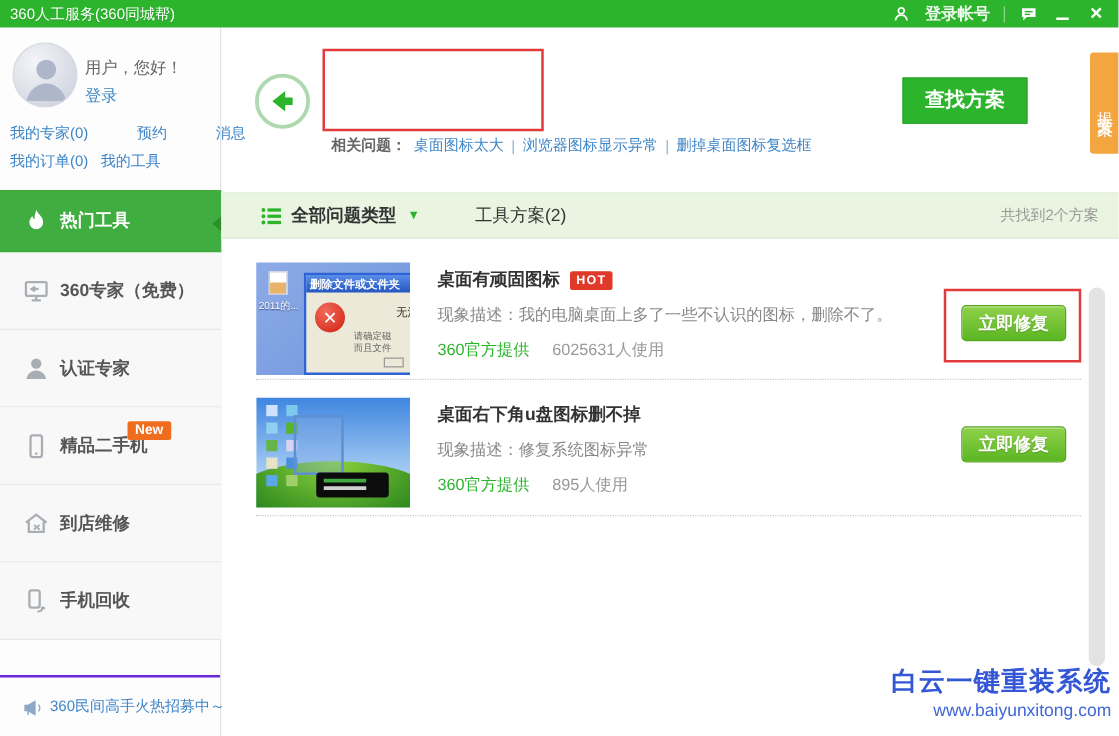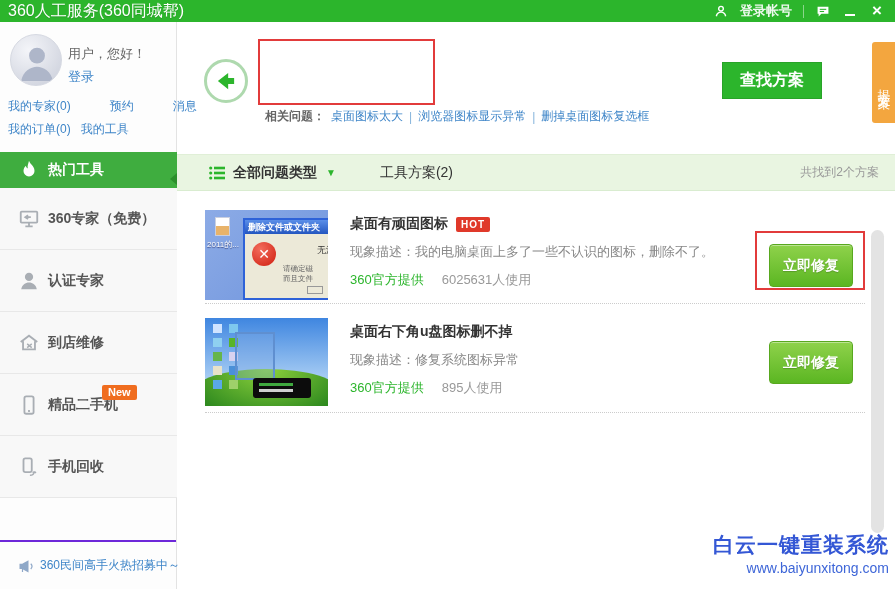--- a/index.html
+++ b/index.html
@@ -2,21 +2,21 @@
 <html><head>
 <meta charset="utf-8">
 <style>
   * { margin:0; padding:0; box-sizing:border-box; }
   html,body { width:895px; height:589px; }
   body { font-family:"Liberation Sans","DejaVu Sans",sans-serif; background:#fff; }
   #app { position:relative; width:895px; height:589px; overflow:hidden; background:#fff; }
 
   
   .titlebar { position:absolute; left:0; top:0; width:895px; height:22px; background:#2cb52c; display:flex; align-items:center; color:#fff; z-index:30; }
-  .titlebar-title { margin-left:8px; font-size:16px; color:#fff; text-shadow:0 1px 1px rgba(0,0,0,.15); }
+  .titlebar-title { margin-left:8px; font-size:12px; color:#fff; text-shadow:0 1px 1px rgba(0,0,0,.15); }
   .titlebar-right { margin-left:auto; display:flex; align-items:center; gap:11px; margin-right:10px; }
   .tb-icon { width:16px; height:16px; display:inline-flex; align-items:center; justify-content:center; color:#fff; cursor:pointer; }
   .tb-login { font-size:13px; font-weight:bold; color:#eef9ee; cursor:pointer;text-align:center; }
   .tb-divider { width:1px; height:13px; background:rgba(255,255,255,.45); }
   .tb-min::after { content:""; display:block; width:10px; height:2px; background:#fff; margin-top:8px; }
   .tb-close::after { content:"×"; font-size:17px; font-weight:bold; line-height:16px; }
 
   
   .sidebar { position:absolute; left:0; top:22px; width:177px; height:567px; background:#fdfdfd; border-right:1px solid #e3e3e3; }
   .avatar { position:absolute; left:10px; top:12px; width:52px; height:52px; border-radius:50%; background:radial-gradient(circle at 35% 30%, #f4f5f9, #c9cdd9); border:1px solid #d6d9e2; overflow:hidden; }
@@ -24,21 +24,21 @@
   .greeting { position:absolute; left:68px; top:23px; font-size:13px; color:#666; }
   .login-link { position:absolute; left:68px; top:46px; font-size:13px; color:#3e85c8; cursor:pointer; }
   .user-links { position:absolute; left:8px; font-size:12px; color:#3e85c8; display:flex; gap:10px; white-space:nowrap; }
   .user-links span { cursor:pointer; }
   .row1 { top:76px;gap:39px; } .row2 { top:99px; }
 
   .menu { position:absolute; left:0; top:130px; width:177px; }
   .menu-item { position:relative; width:177px; height:62px; background:#f8f8f8; border-bottom:1px solid #e8e8e8; display:flex; align-items:center; padding-left:18px; cursor:pointer; }
   .menu-item .mi-icon { width:22px; height:22px; color:#a9aeb4; display:inline-flex; }
   .menu-item .mi-label { margin-left:8px; font-size:14px; font-weight:bold; color:#555; }
-  .menu-item.active { height:36px; background:#3fad3f; border-bottom:none; }
+  .menu-item.active { height:50px; background:#3fad3f; border-bottom:none; }
   .menu-item.active .mi-icon { color:#fff; }
   .menu-item.active .mi-label { color:#fff; }
   .active-notch { position:absolute; right:0; top:21px; width:0; height:0; border-top:6px solid transparent; border-bottom:6px solid transparent; border-right:7px solid #2c8f2c; }
   .new-badge { position:absolute; left:102px; top:11px; background:#f06d1f; color:#fff; font-size:11px; font-weight:bold; padding:1px 6px 2px; border-radius:2px; }
 
   .sidebar-bottom { position:absolute; left:0; bottom:0; width:176px; height:49px; border-top:2px solid #6d28d9; display:flex; align-items:center; padding-left:18px; background:#fdfdfd; }
   .megaphone { width:18px; height:18px; color:#8fa8c8; display:inline-flex; }
   .recruit-link { margin-left:4px; font-size:12px; color:#3e85c8; cursor:pointer; white-space:nowrap; }
 
   
@@ -66,21 +66,21 @@
   .thumb2 { top:318px; height:88px; }
   .card-title { position:absolute; left:350px; font-size:14px; font-weight:bold; color:#333; display:flex; align-items:center; cursor:pointer; }
   .t1 { top:215px; } .t2 { top:323px; }
   .hot-badge { margin-left:8px; background:#e0392a; color:#fff; font-size:10px; font-weight:bold; padding:2px 5px; border-radius:2px; letter-spacing:1px; }
   .card-desc { position:absolute; left:350px; font-size:13px; color:#888; }
   .d1 { top:243px; } .d2 { top:351px; }
   .card-src { position:absolute; left:350px; font-size:13px; display:flex; gap:18px; }
   .s1 { top:271px; } .s2 { top:379px; }
   .src-official { color:#2cb52c; }
   .src-users { color:#999; }
-  .fix-btn { position:absolute; left:769px; width:84px; height:43px; background:linear-gradient(#8fd24b,#5bb622); border:1px solid #58a81f; border-radius:4px; color:#fff; font-size:14px; font-weight:bold; cursor:pointer; font-family:inherit; text-shadow:0 1px 1px rgba(0,0,0,.2); box-shadow:inset 0 1px 0 rgba(255,255,255,.4); }
+  .fix-btn { position:absolute; left:769px; width:84px; height:29px; background:linear-gradient(#8fd24b,#5bb622); border:1px solid #58a81f; border-radius:4px; color:#fff; font-size:14px; font-weight:bold; cursor:pointer; font-family:inherit; text-shadow:0 1px 1px rgba(0,0,0,.2); box-shadow:inset 0 1px 0 rgba(255,255,255,.4); }
   .b1 { top:244px; } .b2 { top:341px; }
   .dotted-sep { position:absolute; left:205px; width:660px; border-top:1px dotted #ccc; }
   .sep1 { top:303px; } .sep2 { top:412px; }
 
   
   .xp-file-icon { position:absolute; left:10px; top:7px; width:15px; height:19px; background:#fff; border:1px solid #c9cfe0; box-shadow:inset 0 -9px 0 #e8b36a; }
   .xp-file-label { position:absolute; left:2px; top:29px; font-size:8px; color:#fff; text-shadow:0 1px 1px rgba(0,0,60,.6); }
   .xp-dialog { position:absolute; left:38px; top:8px; width:88px; height:82px; background:#ece9d8; border:2px solid #2e62d8; }
   .xp-dialog-title { height:14px; background:linear-gradient(#5a8ee8,#2456c0); color:#fff; font-size:9px; font-weight:bold; line-height:14px; padding-left:3px; white-space:nowrap; overflow:hidden; }
   .xp-err-circle { position:absolute; left:7px; top:22px; width:24px; height:24px; border-radius:50%; background:radial-gradient(circle at 35% 30%, #f36c5c, #cf1d0e); color:#fff; font-weight:bold; font-size:14px; text-align:center; line-height:24px; }
@@ -176,35 +176,35 @@
           <svg width="22" height="22" viewBox="0 0 24 24" fill="currentColor">
               <circle cx="12" cy="7.5" r="4.5"></circle>
               <path d="M3.5 21c.8-5 4.6-7.5 8.5-7.5s7.7 2.5 8.5 7.5z"></path>
             </svg>
         </span>
         <span class="mi-label">认证专家</span>
       </div>
       <div class="menu-item">
         <span class="mi-icon">
           <svg width="22" height="22" viewBox="0 0 24 24" fill="none" stroke="currentColor" stroke-width="2">
+              <rect x="7" y="2.5" width="10" height="19" rx="2"></rect>
+              <path d="M11 18.5h2"></path>
+            </svg>
+        </span>
+        <span class="mi-label">精品二手机</span>
+        <span class="new-badge">New</span>
+      </div>
+      <div class="menu-item">
+        <span class="mi-icon">
+          <svg width="22" height="22" viewBox="0 0 24 24" fill="none" stroke="currentColor" stroke-width="2">
               <path d="M3 11l9-7 9 7M5.5 10v9h13v-9"></path>
               <path d="M10 13l5 4M15 13l-5 4" stroke-width="1.6"></path>
             </svg>
         </span>
         <span class="mi-label">到店维修</span>
-      </div>
-      <div class="menu-item">
-        <span class="mi-icon">
-          <svg width="22" height="22" viewBox="0 0 24 24" fill="none" stroke="currentColor" stroke-width="2">
-              <rect x="7" y="2.5" width="10" height="19" rx="2"></rect>
-              <path d="M11 18.5h2"></path>
-            </svg>
-        </span>
-        <span class="mi-label">精品二手机</span>
-        <span class="new-badge">New</span>
       </div>
       <div class="menu-item">
         <span class="mi-icon">
           <svg width="22" height="22" viewBox="0 0 24 24" fill="none" stroke="currentColor" stroke-width="2">
               <rect x="6" y="2.5" width="9" height="15" rx="2"></rect>
               <path d="M13 21a5 5 0 0 0 5-4m0 0l1.6 1.6M18 17l-2 1.4" stroke-width="1.6"></path>
             </svg>
         </span>
         <span class="mi-label">手机回收</span>
       </div>

